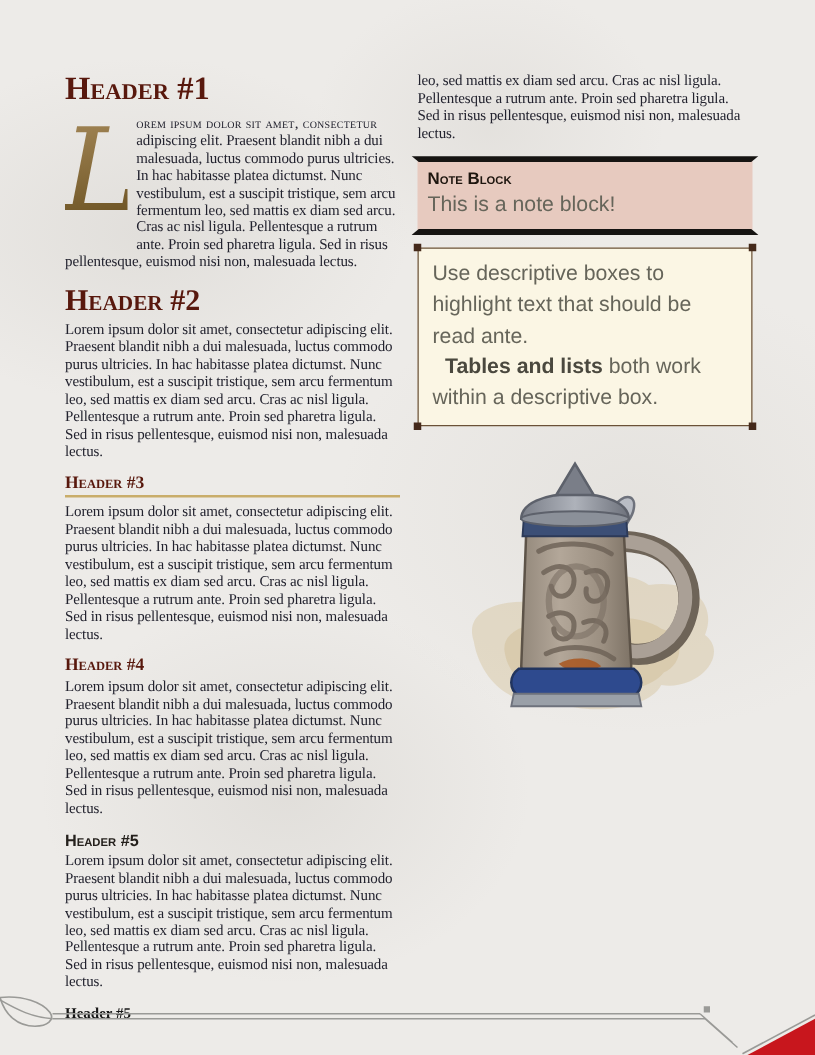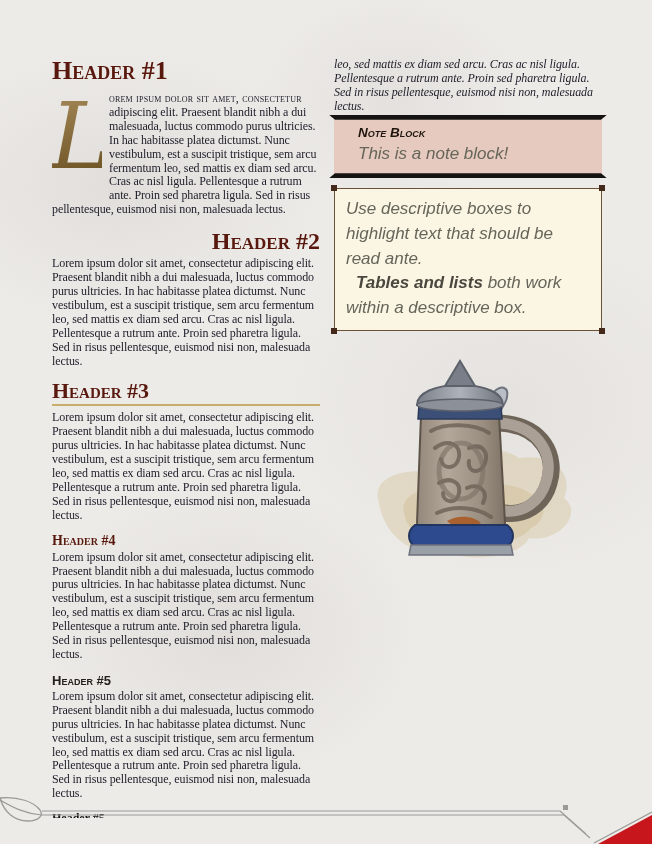--- a/index.html
+++ b/index.html
@@ -8,40 +8,40 @@
     background-color:#edebe8;
     background-image:
       radial-gradient(ellipse 300px 200px at 18% 22%, rgba(182,178,171,.22), transparent 70%),
       radial-gradient(ellipse 340px 260px at 78% 48%, rgba(190,186,178,.18), transparent 70%),
       radial-gradient(ellipse 280px 220px at 35% 75%, rgba(176,172,164,.20), transparent 70%),
       radial-gradient(ellipse 200px 160px at 60% 12%, rgba(200,196,190,.25), transparent 70%);
     font-family:"Liberation Serif",serif;color:#22222e;
   }
   .col{position:absolute;width:268px;}
   .col-left{left:52px;top:38px;height:760px;overflow:hidden;margin-top:20px;}
-  .col-right{left:334px;top:58px;font-style:italic;}
+  .col-right{left:334px;top:58px;}
   p.body{font-size:12px;line-height:1.16;margin:0;letter-spacing:-0.1px;text-align:left;}
   h1,h2,h3,h4{font-family:"Liberation Serif",serif;font-variant:small-caps;color:#58180d;font-weight:700;}
   h1{font-size:26px;margin:0 0 8px 0;line-height:1;}
-  h2{font-size:24px;margin:12px 0 4px 0;line-height:1;text-align:right;}
-  h3{font-size:22px;margin:12px 0 5px 0;line-height:1;border-bottom:2px solid #c9ad6a;padding-bottom:2px;}
+  h2{font-size:24px;margin:12px 0 4px 0;line-height:1;}
+  h3{font-size:14px;margin:12px 0 5px 0;line-height:1;border-bottom:2px solid #c9ad6a;padding-bottom:2px;}
   h4{font-size:14px;margin:11px 0 3px 0;line-height:1;}
   h5{font-family:"Liberation Sans",sans-serif;font-variant:small-caps;font-weight:700;color:#24201c;font-size:13px;margin:12px 0 3px 0;line-height:1;}
   h6{font-family:"Liberation Serif",serif;font-weight:700;color:#141414;font-size:12px;margin:11px 0 1px 0;line-height:1.1;}
   .dropcap{
     float:left;font-family:"DejaVu Serif",serif;font-style:italic;font-weight:400;
     font-size:92px;line-height:86px;height:100px;width:52px;margin:2px 7px 0 -2px;
     background:linear-gradient(170deg,#9c8050 10%,#6b5222 85%);
     -webkit-background-clip:text;background-clip:text;color:transparent;
   }
   .sc-lead{font-variant:small-caps;letter-spacing:0.2px;}
   
   .note{
-    position:relative;background:#e7cabf;margin:3px 0 0 0;
-    padding:8px 12px 10px 24px;
+    position:relative;background:#e7cabf;margin:13px 0 0 0;
+    padding:8px 12px 10px 8px;
   }
   .note-bar{position:absolute;left:-5px;right:-5px;height:5px;background:#161412;}
   .note-bar.top{top:-2px;clip-path:polygon(0 0,100% 0,calc(100% - 6px) 100%,6px 100%);}
   .note-bar.bottom{bottom:-2px;clip-path:polygon(6px 0,calc(100% - 6px) 0,100% 100%,0 100%);}
   .note-title{font-family:"Liberation Sans",sans-serif;font-variant:small-caps;font-weight:700;color:#1d150e;font-size:13.5px;margin:0 0 2px 0;}
   .sans-body{font-family:"Liberation Sans",sans-serif;color:#66655a;font-size:17px;line-height:1.45;margin:0;}
   
   .desc{
     position:relative;background:#fbf6e4;border:1.5px solid #6a5138;
     margin:12px 0 0 0;padding:8px 11px 10px 11px;

